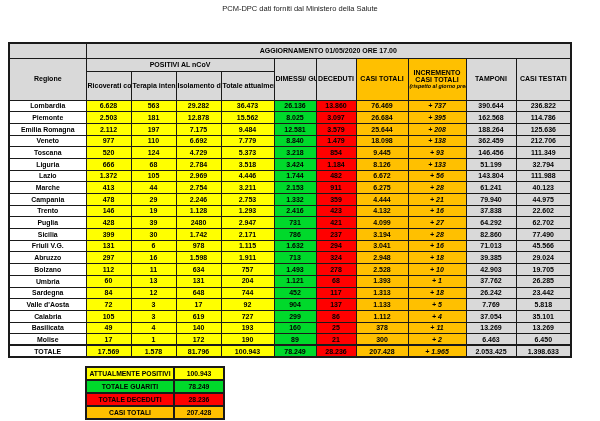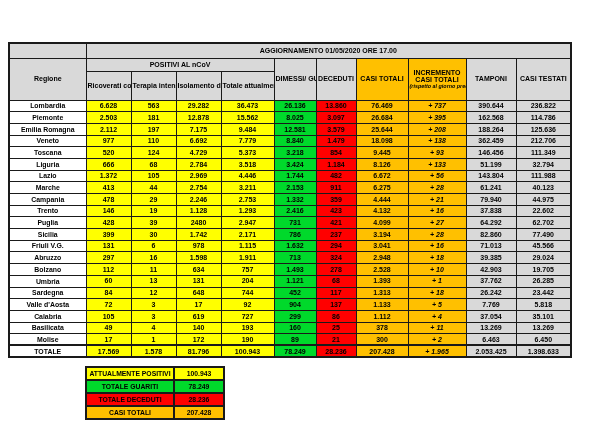--- a/index.html
+++ b/index.html
@@ -39,20 +39,21 @@
     border:2px solid var(--border);font-size:6.8px;font-weight:bold;text-align:center;
     padding:0 1px;height:13px;vertical-align:middle;white-space:nowrap;color:#000;
   }
   .s-yellow{background:var(--yellow);} .s-green{background:var(--green);}
   .s-red{background:var(--red);color:var(--deceduti-text);} .s-orange{background:var(--orange);}
 </style>
 </head>
 <body>
 
 <div class="page">
+  <div class="title">PCM-DPC dati forniti dal Ministero della Salute</div>
 
   <table class="main">
     <colgroup>
       <col style="width:77px">
         <col style="width:45px">
         <col style="width:45px">
       <col style="width:45px">
         <col style="width:53px">
         <col style="width:42px">
       <col style="width:40px">

